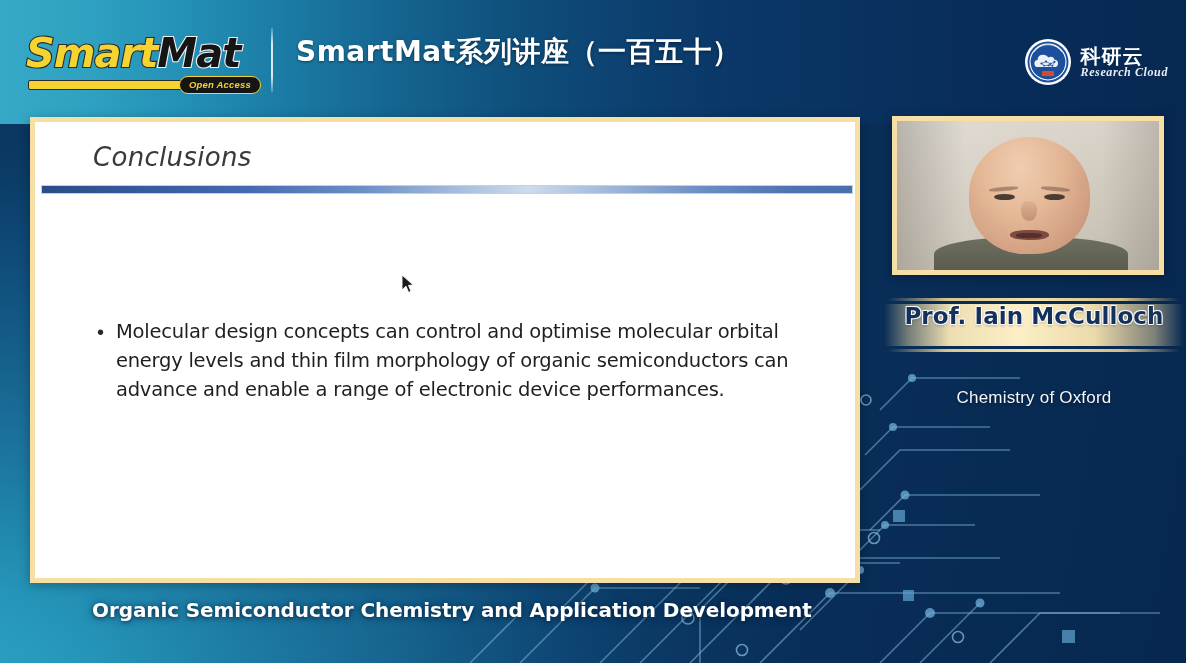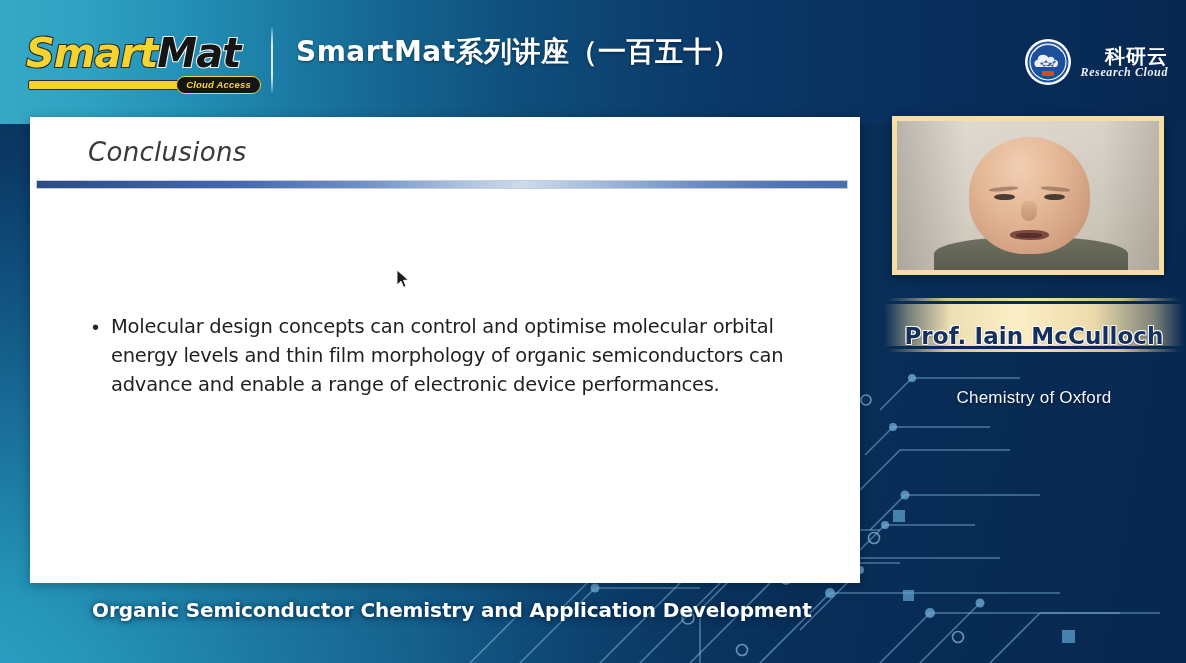--- a/index.html
+++ b/index.html
@@ -76,32 +76,33 @@
     letter-spacing:.5px; white-space:nowrap; line-height:1.15;
     text-shadow:0 1px 3px rgba(0,0,0,.45);
   }
 
   
   .rclogo { position:absolute; right:18px; top:36px; height:52px; display:flex; align-items:center; gap:9px; }
   .rclogo-mark { width:48px; height:48px; flex:0 0 auto; }
   .rclogo-txt { display:flex; flex-direction:column; justify-content:center; line-height:1; }
   .rclogo-cn {
     font-family:"DejaVu Sans", sans-serif;
-    font-size:20px; font-weight:700; color:#ffffff; letter-spacing:1px;text-align:right;
+    font-size:20px; font-weight:700; color:#ffffff; letter-spacing:1px;
   }
   .rclogo-en {
     font-family:"Liberation Serif", serif;
     font-size:12px; font-style:italic; font-weight:700; color:#e9eef5;
     letter-spacing:.6px; margin-top:0;
   }
 
   
   .slide-frame {
     position:absolute; left:30px; top:117px; width:830px; height:466px;
     background:#f6dfa4;
+    padding:5px;
     box-shadow:0 2px 10px rgba(0,0,0,.28);
   }
   .slide {
     width:100%; height:100%;
     background:#ffffff;
     position:relative;
     overflow:hidden;
   }
   .slide-title {
     position:absolute; left:58px; top:20px;
@@ -180,21 +181,21 @@
       rgba(246,223,164,0) 0%, rgba(246,223,164,.45) 8%, rgba(250,232,183,.95) 22%,
       rgba(252,238,198,1) 45%, rgba(248,228,175,.95) 70%, rgba(244,219,158,.5) 90%, rgba(244,219,158,0) 100%);
   }
   .np-line-top, .np-line-bot {
     position:absolute; left:4px; width:292px; height:3px;
     background:linear-gradient(90deg, rgba(214,182,112,0), rgba(238,214,150,.9) 20%, rgba(244,225,170,1) 50%, rgba(232,206,142,.9) 80%, rgba(214,182,112,0));
   }
   .np-line-top { top:2px; }
   .np-line-bot { top:53px; }
   .np-name {
-    position:absolute; left:0; top:24px; width:100%; height:32px;
+    position:absolute; left:0; top:4px; width:100%; height:32px;
     display:flex; align-items:center; justify-content:center;
     font-family:"DejaVu Sans", sans-serif;
     font-size:23px; font-weight:700; color:#14315e;
     letter-spacing:.1px; white-space:nowrap;
     text-shadow:
       -1px -1px 0 rgba(255,255,255,.85), 1px -1px 0 rgba(255,255,255,.85),
       -1px  1px 0 rgba(255,255,255,.85), 1px  1px 0 rgba(255,255,255,.85),
        0 2px 3px rgba(0,0,0,.25);
   }
   .affiliation {
@@ -270,21 +271,21 @@
       <rect x="1062" y="520" width="13" height="13"></rect>
       <rect x="903" y="480" width="11" height="11"></rect>
     </g>
   </svg>
 
   <div class="header">
 
     <div class="logo">
       <div class="logo-word"><span class="logo-smart">Smart</span><span class="logo-mat">Mat</span></div>
       <div class="logo-bar"></div>
-      <div class="logo-oa">Cloud Access</div>
+      <div class="logo-oa">Open Access</div>
     </div>
 
     <div class="hdr-divider"></div>
 
     <div class="hdr-title">SmartMat系列讲座（一百五十）</div>
 
     <div class="rclogo">
       <svg class="rclogo-mark" viewBox="0 0 48 48">
         <circle cx="24" cy="24" r="23" fill="#ffffff"></circle>
         <circle cx="24" cy="24" r="20.5" fill="#1c4f9c"></circle>

